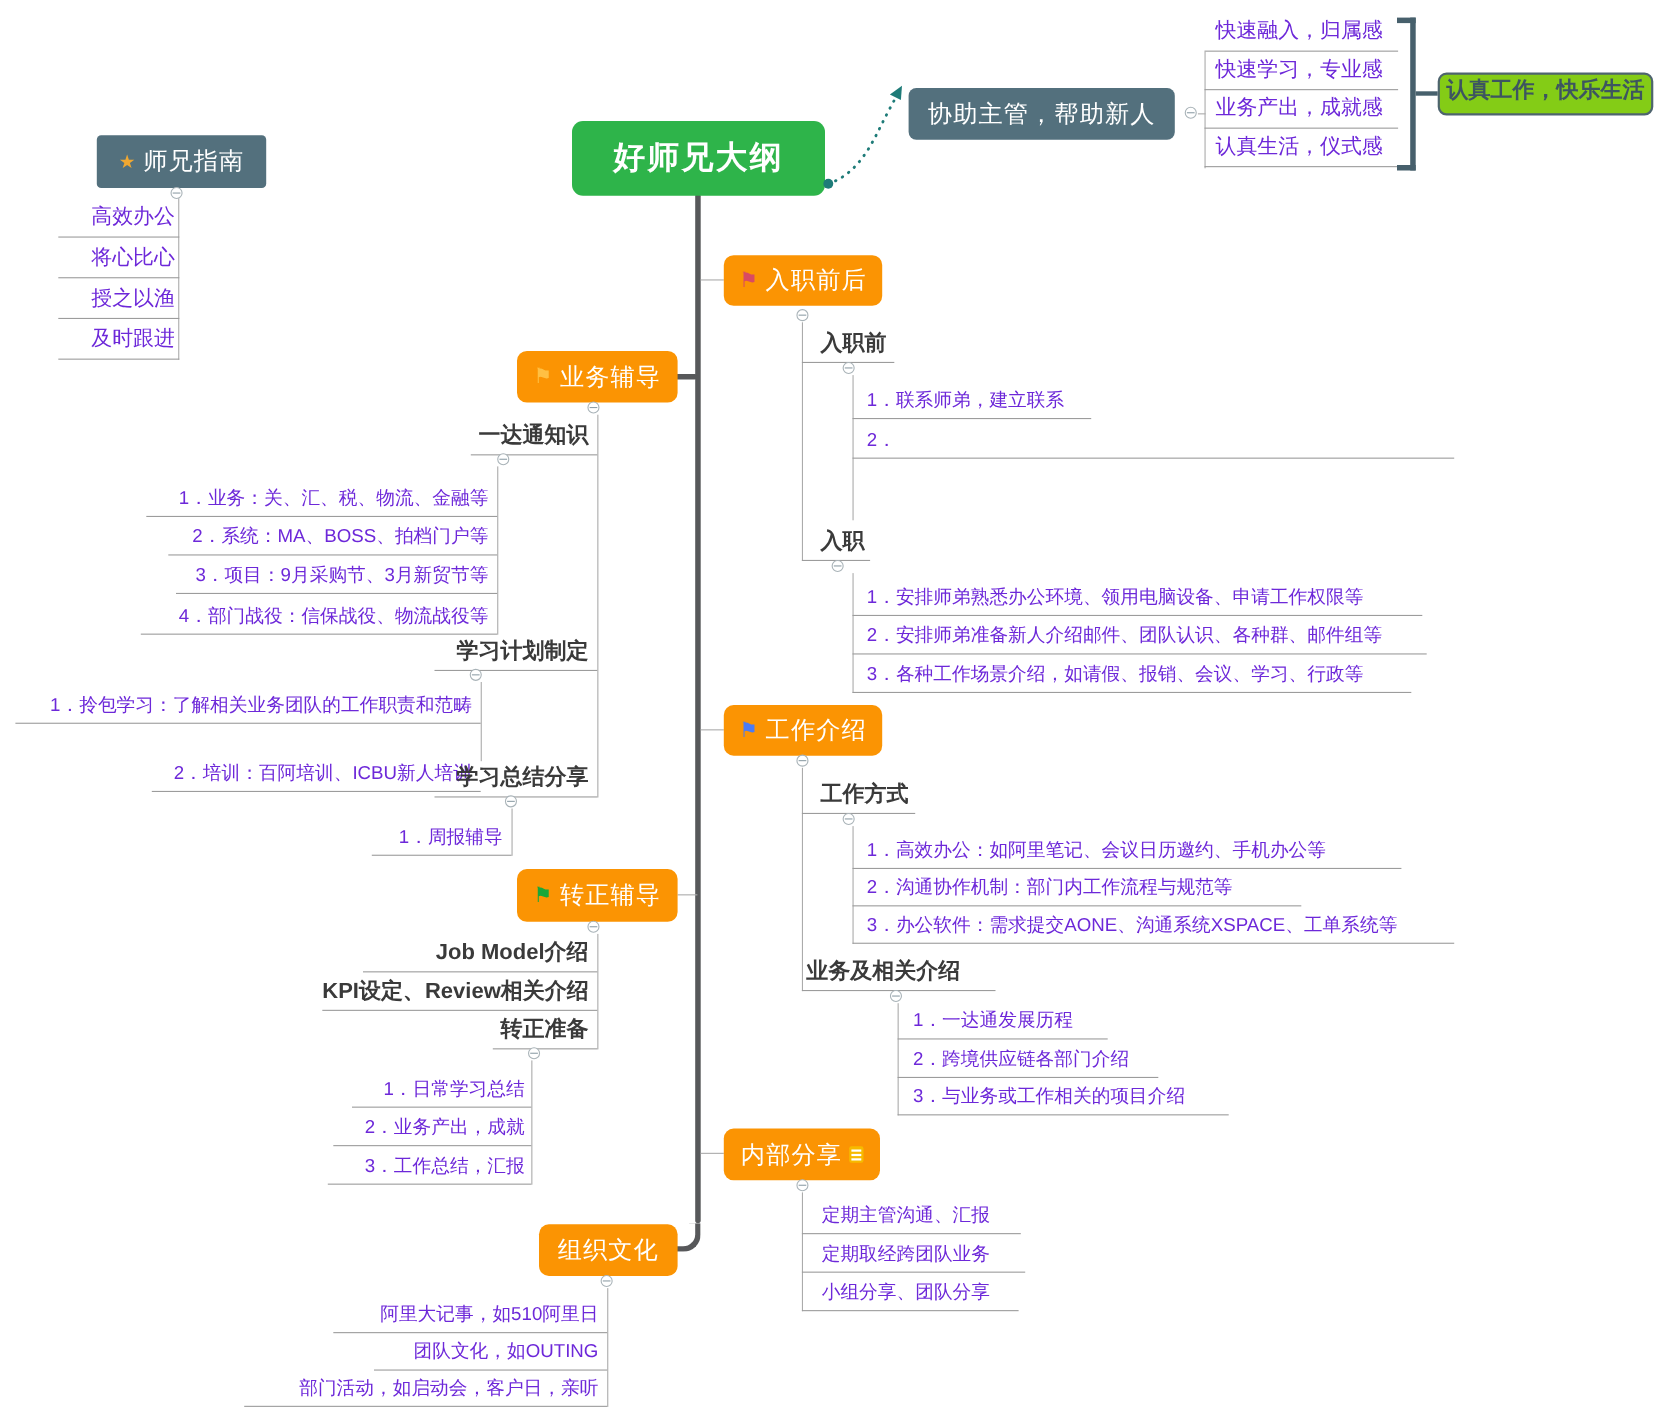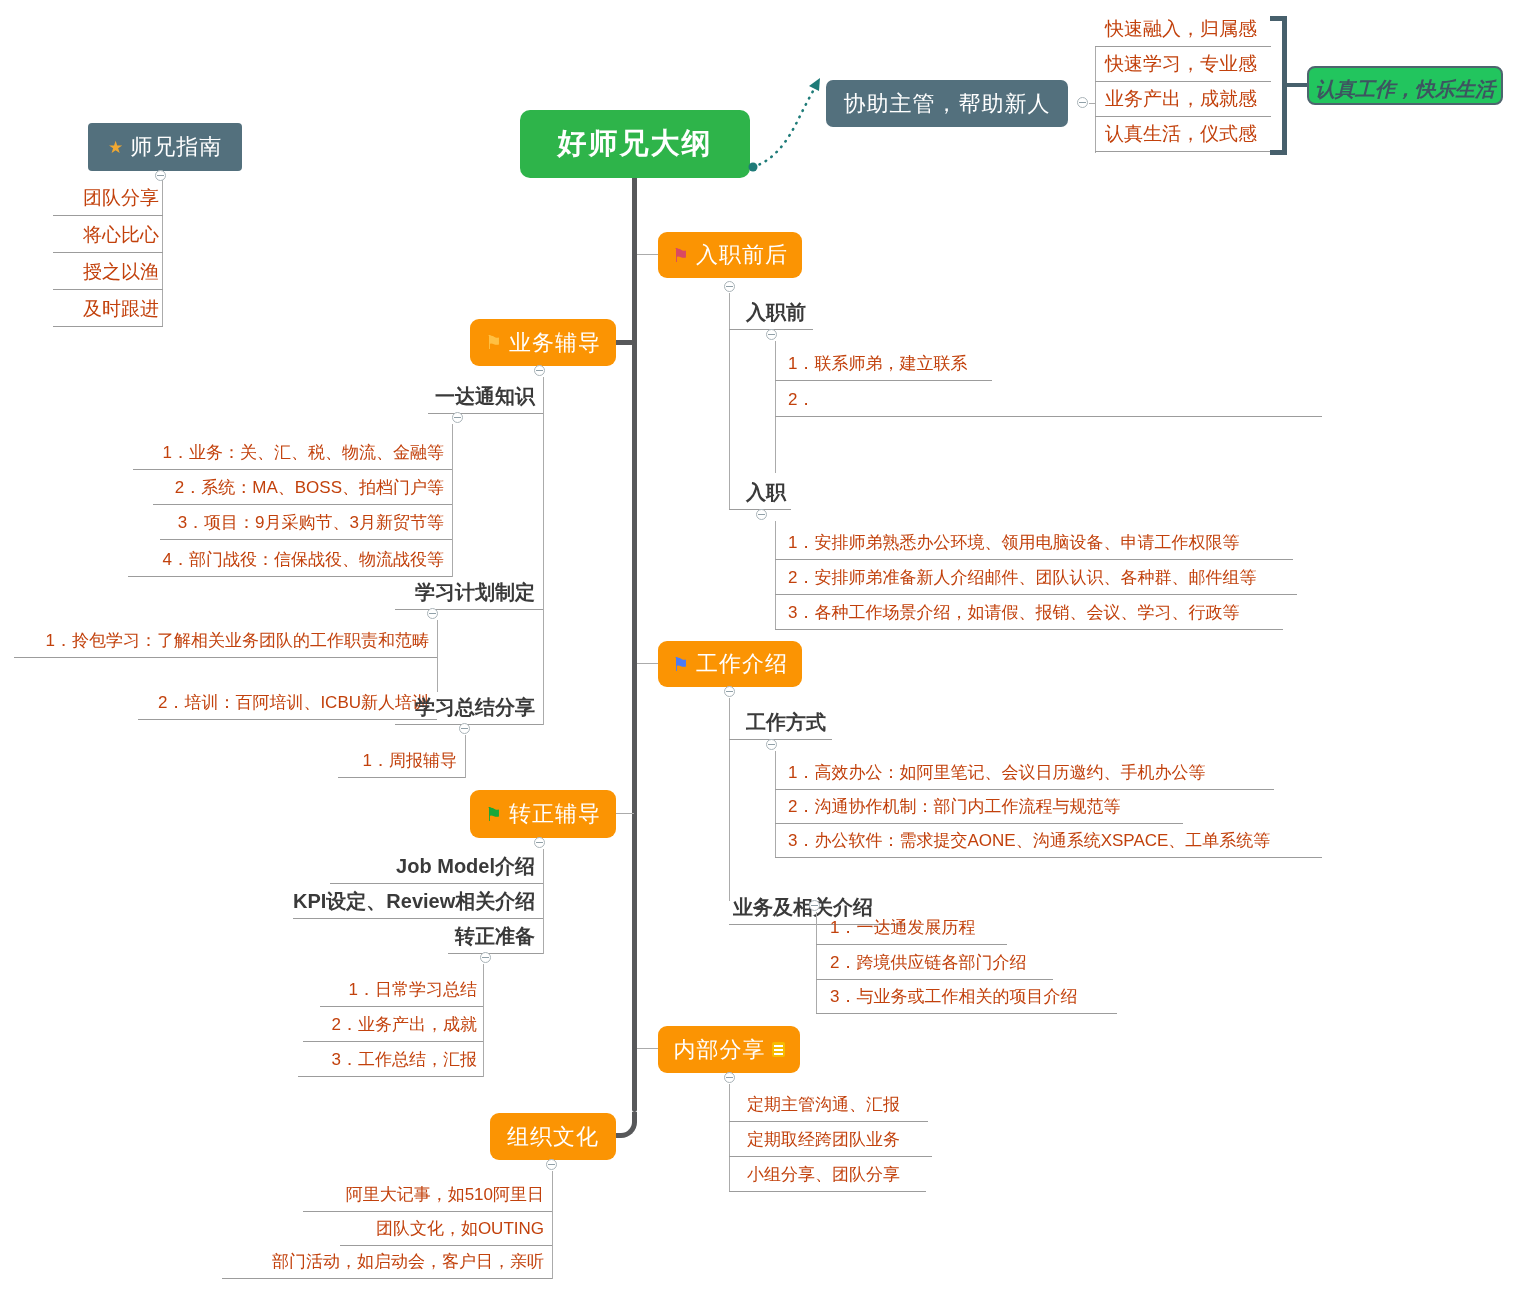--- a/index.html
+++ b/index.html
@@ -3,24 +3,24 @@
 <meta charset="utf-8">
 <style>
   html,body{margin:0;padding:0;background:#fff;}
   #canvas{position:relative;width:1517px;height:1297px;background:#fff;overflow:hidden;
           font-family:"Liberation Sans","DejaVu Sans",sans-serif;}
   .box{position:absolute;display:flex;align-items:center;justify-content:center;gap:6px;
        border-radius:9px;color:#fff;font-size:22px;letter-spacing:1px;box-sizing:border-box;white-space:nowrap;}
   .orange{background:#fb9403;}
   .rootbox{background:#2eb44a;border-radius:10px;font-size:29px;font-weight:bold;letter-spacing:2px;}
   .slate{background:#53707d;}
-  .sum{position:absolute;display:flex;align-items:flex-end;justify-content:center;background:#22c55e;
+  .sum{position:absolute;display:flex;align-items:flex-start;justify-content:center;background:#84cc16;
        border:2px solid #4e646e;border-radius:8px;color:#3d5560;font-weight:bold;font-size:20px;
-       box-sizing:border-box;white-space:nowrap;font-style:italic;}
-  .topic{position:absolute;box-sizing:border-box;font-size:17px;line-height:22px;color:#c2410c;
+       box-sizing:border-box;white-space:nowrap;}
+  .topic{position:absolute;box-sizing:border-box;font-size:17px;line-height:22px;color:#6d28d9;
          border-bottom:1px solid #9c9c9c;padding-bottom:5px;white-space:nowrap;}
   .hdr{font-size:20px;line-height:26px;font-weight:bold;color:#3a3a3a;padding-bottom:4px;}
   .ra{text-align:right;padding-right:8px;}
   .la{padding-left:13px;}
   .it19{font-size:19px;line-height:24px;}
   .wrap{white-space:normal;display:flex;align-items:center;}
   .wrap .num{flex:0 0 auto;margin-right:2px;}
   .wrap .txt{max-width:453px;}
   .vline,.hline{position:absolute;background:#ababab;}
   .vline{width:1px;}
@@ -61,21 +61,21 @@
     <circle cx="13" cy="99" r="4.5" fill="#1e7b78"></circle>
     <polygon points="80,10 79,23 69,18" fill="#1e7b78"></polygon>
   </svg>
 
   <div class="box slate" style="left:88px;top:123px;width:154px;height:48px;border-radius:4px;">
     <span class="star">★</span>
     <span>师兄指南</span>
   </div>
   <span class="tg" style="left:155px;top:170px;"></span>
   <div class="vline" style="left:162px;top:177px;height:150px;"></div>
-  <div class="topic it19 ra" style="left:53px;top:186px;width:110px;padding-right:4px;">团队分享</div>
+  <div class="topic it19 ra" style="left:53px;top:186px;width:110px;padding-right:4px;">高效办公</div>
   <div class="topic it19 ra" style="left:53px;top:223px;width:110px;padding-right:4px;">将心比心</div>
   <div class="topic it19 ra" style="left:53px;top:260px;width:110px;padding-right:4px;">授之以渔</div>
   <div class="topic it19 ra" style="left:53px;top:297px;width:110px;padding-right:4px;">及时跟进</div>
 
   <div class="box slate" style="left:826px;top:80px;width:242px;height:47px;border-radius:7px;">
     <span>协助主管，帮助新人</span>
   </div>
   <span class="tg" style="left:1077px;top:97px;"></span>
   <div class="hline" style="left:1089px;top:103px;width:7px;"></div>
   <div class="vline" style="left:1095px;top:47px;height:106px;"></div>
@@ -147,21 +147,21 @@
   <span class="tg" style="left:724px;top:686px;"></span>
   <div class="vline" style="left:729px;top:698px;height:203px;"></div>
 
   <div class="topic hdr" style="left:729px;top:709px;width:103px;padding-left:17px;">工作方式</div>
   <span class="tg" style="left:766px;top:739px;"></span>
   <div class="vline" style="left:775px;top:751px;height:107px;"></div>
   <div class="topic la" style="left:775px;top:762px;width:499px;">1．高效办公：如阿里笔记、会议日历邀约、手机办公等</div>
   <div class="topic la" style="left:775px;top:796px;width:408px;">2．沟通协作机制：部门内工作流程与规范等</div>
   <div class="topic la" style="left:775px;top:830px;width:547px;">3．办公软件：需求提交AONE、沟通系统XSPACE、工单系统等</div>
 
-  <div class="topic hdr" style="left:729px;top:870px;width:176px;padding-left:4px;margin-top:24px;">业务及相关介绍</div>
+  <div class="topic hdr" style="left:729px;top:870px;width:176px;padding-left:4px;">业务及相关介绍</div>
   <span class="tg" style="left:809px;top:900px;"></span>
   <div class="vline" style="left:816px;top:912px;height:102px;"></div>
   <div class="topic la" style="left:816px;top:917px;width:191px;padding-left:14px;">1．一达通发展历程</div>
   <div class="topic la" style="left:816px;top:952px;width:237px;padding-left:14px;">2．跨境供应链各部门介绍</div>
   <div class="topic la" style="left:816px;top:986px;width:301px;padding-left:14px;">3．与业务或工作相关的项目介绍</div>
 
   <div class="box orange" style="left:470px;top:790px;width:146px;height:48px;">
     <span class="flag f-green">⚑</span>
     <span>转正辅导</span>
   </div>

